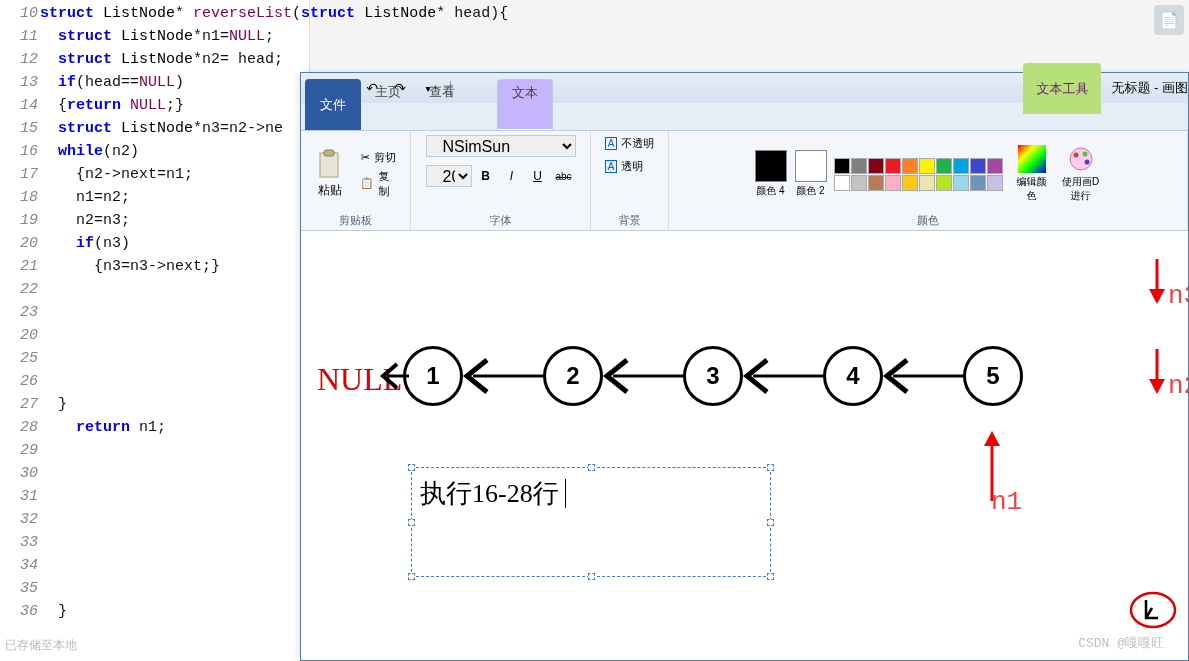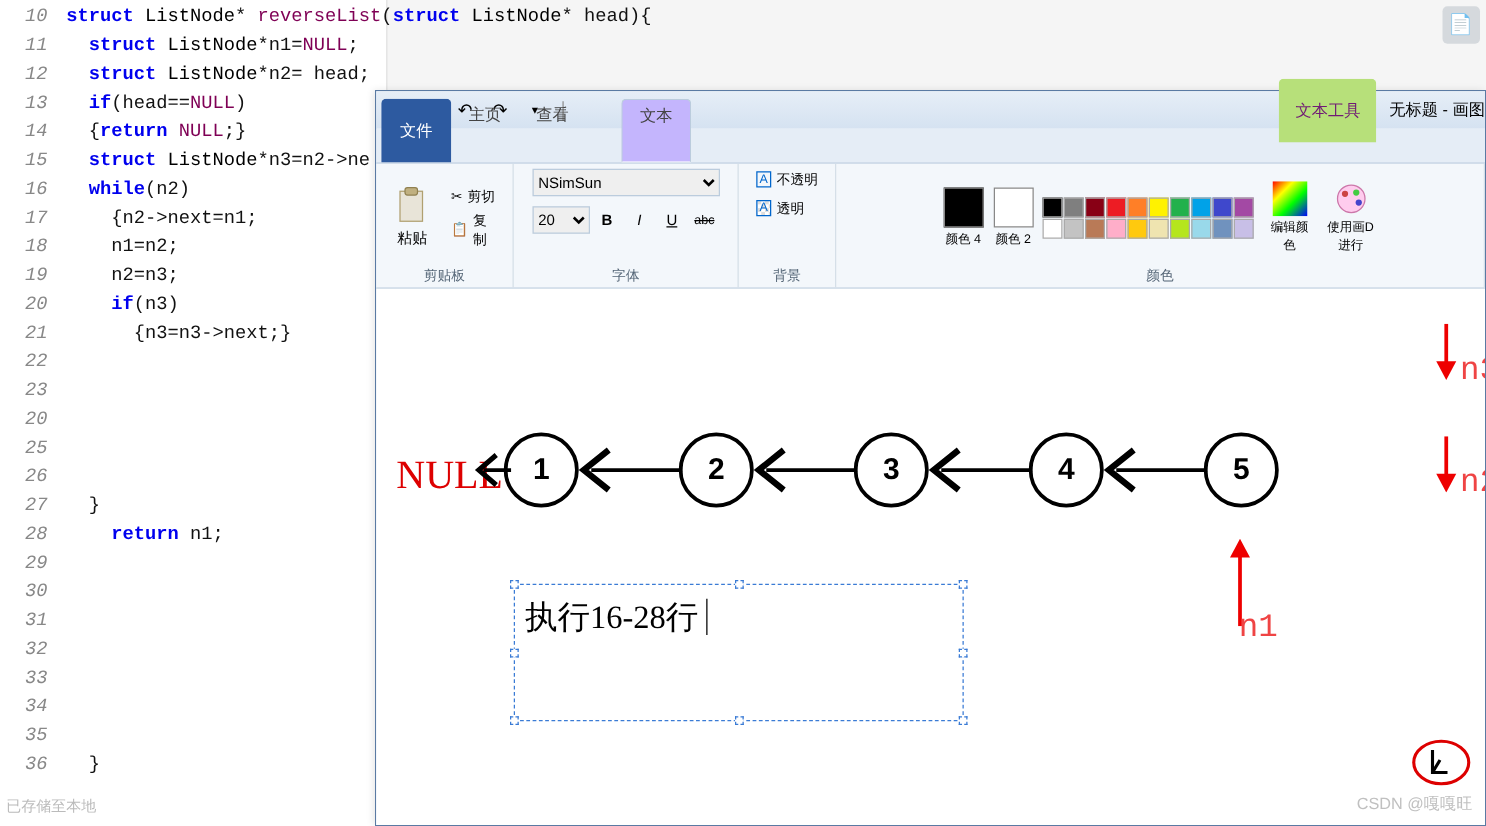--- a/index.html
+++ b/index.html
@@ -2,21 +2,21 @@
 <html><head>
 <meta charset="utf-8">
 <style>
 * { margin:0; padding:0; box-sizing:border-box; }
 body { font-family:"Microsoft YaHei",Arial,sans-serif; background:#f5f5f5; width:1189px; height:661px; overflow:hidden; position:relative; }
 
 
 .code-pane { position:absolute; left:0; top:0; width:310px; height:661px; background:#fff; font-family:Consolas,"Courier New",monospace; font-size:15px; line-height:23px; border-right:1px solid #ddd; }
 .gutter { position:absolute; left:0; top:0; width:48px; height:100%; text-align:right; padding:2px 10px 0 0; color:#888;font-style:italic; }
 .gutter div { height:23px; }
-.code-body { position:absolute; left:53px; top:2px; white-space:pre; color:#111; }
+.code-body { position:absolute; left:40px; top:2px; white-space:pre; color:#111; }
 .kw { color:#0000ee; font-weight:bold; }
 .type { color:#7f0055; }
 .id { color:#000; }
 .nullc { color:#7f0055; }
 .status { position:absolute; left:5px; bottom:3px; font-size:12px; color:#bbb; }
 
 
 .paint { position:absolute; left:300px; top:72px; width:889px; height:589px; background:#fff; border:1px solid #5a7aa3; box-shadow:-2px 0 6px rgba(0,0,0,.1); }
 .titlebar { height:30px; background:linear-gradient(#e6eef7,#d5e2f1); display:flex; align-items:center; padding-left:4px; font-size:13px; }
 .titlebar .icon { width:18px; height:18px; margin:0 4px; display:flex; align-items:center; justify-content:center; font-size:14px; }
@@ -30,39 +30,39 @@
 .subtab { padding:4px 14px; color:#444; }
 .subtab.active { background:#c4b5fd; border:1px solid #bcd; border-bottom-color:#fff; border-radius:4px 4px 0 0; }
 
 .ribbon { height:100px; background:#f3f7fb; display:flex; border-bottom:1px solid #bcd; font-size:12px; }
 .group { border-right:1px solid #d5dfe8; padding:4px 8px 2px; display:flex; flex-direction:column; align-items:center; justify-content:space-between; }
 .group-label { color:#567; font-size:11px; }
 .group-body { display:flex; align-items:center; gap:6px; flex:1; }
 .btn-big { width:44px; height:50px; display:flex; flex-direction:column; align-items:center; justify-content:center; gap:2px; }
 .mini-btns { display:flex; flex-direction:column; gap:2px; font-size:11px; }
 .mini-btn { display:flex; align-items:center; gap:4px; padding:1px 4px; }
-.font-group select, .font-group input { border:1px solid #bcd; font-size:12px; height:22px; }
+.font-group select, .font-group input { border:1px solid #bcd; font-size:16px; height:22px;padding-left:12px; }
 .font-row { display:flex; gap:4px; margin-bottom:4px; }
 .fmt-row { display:flex; gap:6px; align-items:center; }
 .fmt-btn { width:20px; height:20px; display:flex; align-items:center; justify-content:center; border:1px solid transparent; }
 .bg-opts { font-size:11px; }
 .bg-opt { display:flex; align-items:center; gap:4px; padding:1px 0; }
 .swatch { width:16px; height:16px; border:1px solid #888; }
 .swatch.big { width:32px; height:32px; }
 .palette { display:grid; grid-template-columns:repeat(10,16px); grid-auto-rows:16px; gap:1px; }
 .palette .c { border:1px solid #aaa; }
 
 .canvas { position:relative; width:100%; height:calc(100% - 158px); background:#fff; overflow:hidden; }
 .null-lbl { position:absolute; left:16px; top:130px; font-family:"Times New Roman",serif; font-size:32px; color:#d00; }
 .node { position:absolute; width:60px; height:60px; border:3px solid #000; border-radius:50%; background:#fff; display:flex; align-items:center; justify-content:center; font-size:24px; font-weight:bold; top:115px; }
 .arrow { position:absolute; top:121px; }
 .textbox { position:absolute; left:110px; top:236px; width:360px; height:110px; border:1px dashed #3a7bd5; background:transparent; padding:8px; font-size:26px; font-family:"SimSun",serif; }
 .handle { position:absolute; width:7px; height:7px; background:#fff; border:1px dashed #3a7bd5; }
 .red-arrow { position:absolute; color:#ef4444; font-size:26px; font-family:Liberation Mono, monospace; }
-.watermark { position:absolute; right:10px; bottom:8px; font-size:13px; color:#c0c0c0; }
+.watermark { position:absolute; right:24px; bottom:8px; font-size:13px; color:#c0c0c0;font-family:Liberation Mono, monospace; }
 .doodle { position:absolute; right:10px; bottom:30px; width:50px; height:40px; }
 .doc-icon { position:absolute; right:5px; top:5px; width:30px; height:30px; background:#d5d9dd; border-radius:4px; display:flex; align-items:center; justify-content:center; font-size:16px; color:#777; }
 </style>
 </head>
 <body>
 
 <div class="code-pane">
   <div class="gutter" id="gutter">
       <div>10</div>
       <div>11</div>

